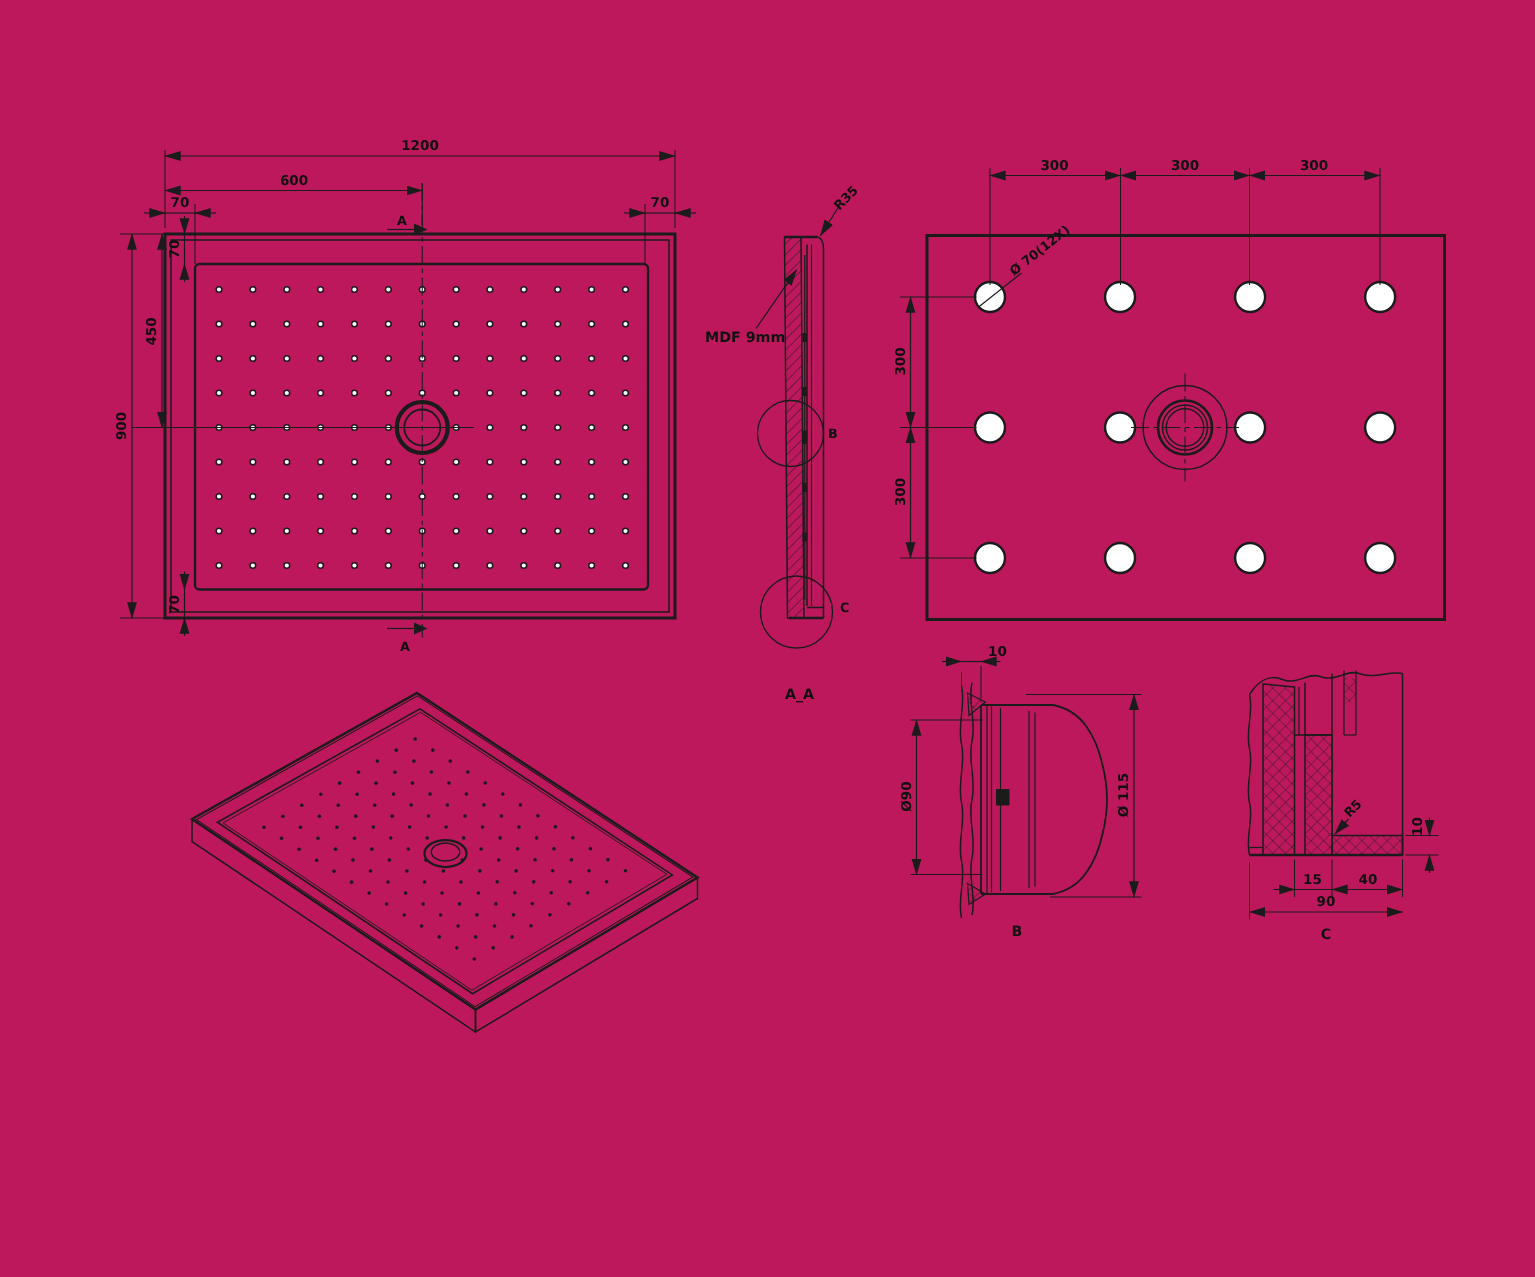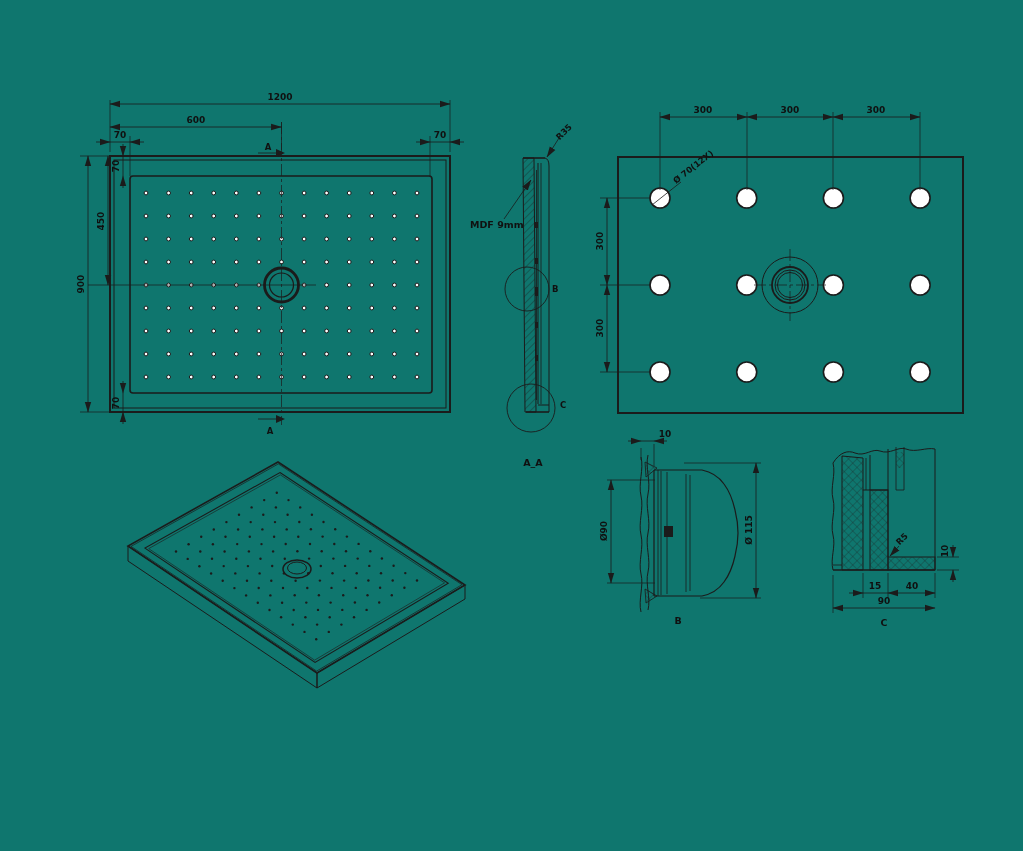--- a/index.html
+++ b/index.html
@@ -1,16 +1,16 @@
 <!DOCTYPE html>
 <html><head>
 <meta charset="utf-8">
 <style>
   html,body{margin:0;padding:0;background:#ffffff;}
-  .stage{position:relative;width:1023px;height:851px;background:#0f766e;overflow:hidden;
+  .stage{position:relative;width:1023px;height:851px;background:#be185d;overflow:hidden;
          font-family:"DejaVu Sans", sans-serif;}
   svg{position:absolute;left:0;top:0;}
   .ol{stroke:#1b1b1b;fill:none;}
   .w20{stroke-width:2;}
   .w16{stroke-width:1.6;}
   .w12{stroke-width:1.2;}
   .w10{stroke-width:1;}
   .w08{stroke-width:0.8;}
   .thin{stroke-width:0.7;}
   .dim{stroke:#1b1b1b;stroke-width:0.8;fill:none;}

